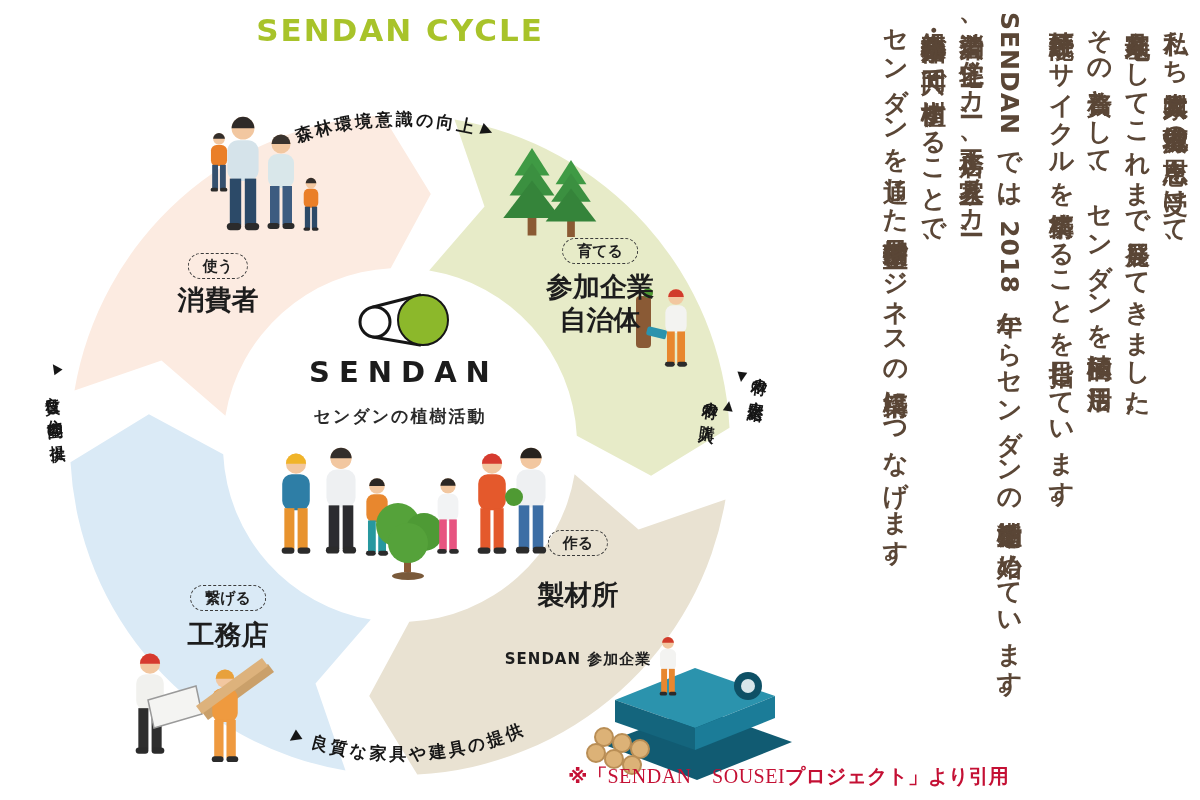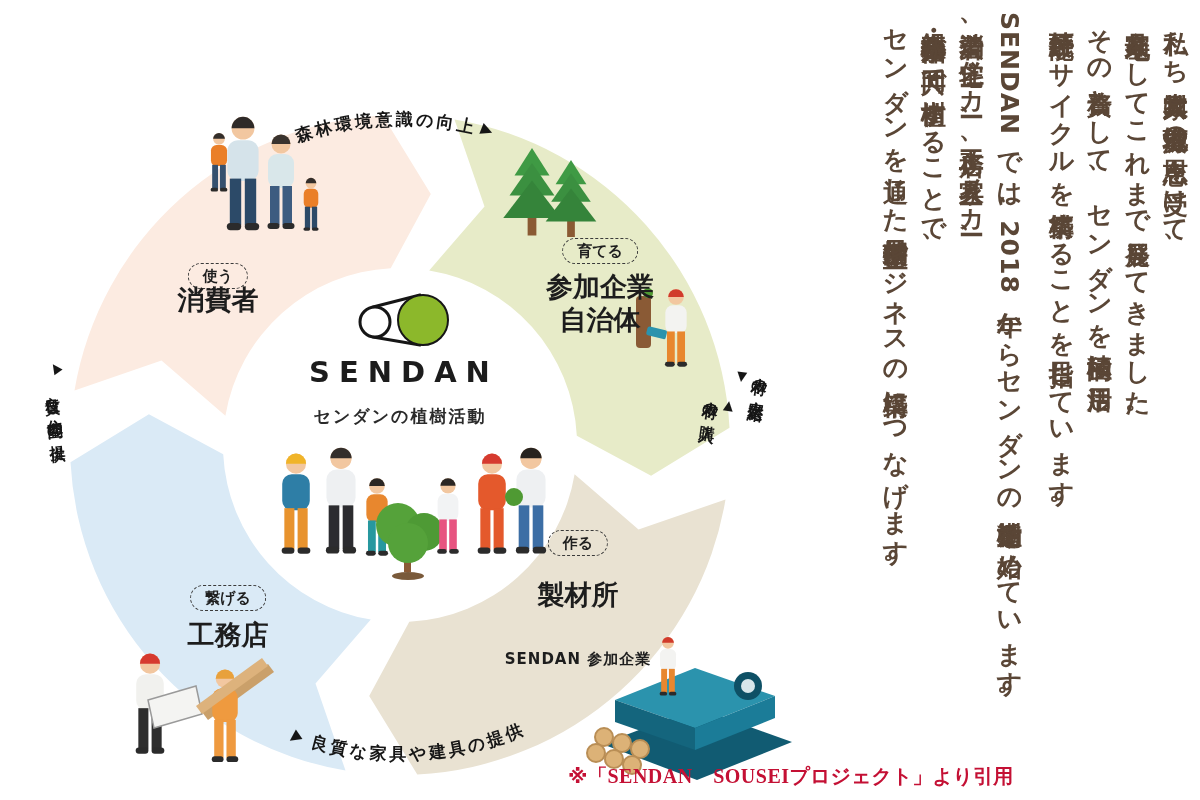--- a/index.html
+++ b/index.html
@@ -21,33 +21,34 @@
          color:#161616;letter-spacing:2px;white-space:nowrap;}
   .arrow{position:absolute;font-size:13px;color:#161616;display:inline-block;}
   .vflow .arrow{position:static;display:block;margin:6px 0;}
   
   #vtext{position:absolute;top:12px;right:6px;height:780px;writing-mode:vertical-rl;text-orientation:mixed;
          color:#5a4636;font-weight:700;font-size:25px;line-height:38px;letter-spacing:1px;}
   .vpara{margin:0;margin-block-end:14px;}
   .vline{display:block;}
   
   .citation{position:absolute;left:568px;top:763px;color:#c41034;font-size:20px;font-weight:700;white-space:nowrap;}
-  .citation .latin{font-family:"Liberation Serif","DejaVu Serif",serif;letter-spacing:0.5px;font-weight:700;}
+  .citation .latin{font-family:"Liberation Serif","DejaVu Serif",serif;letter-spacing:0.5px;font-weight:400;}
   
   .arcText{font-size:17px;font-weight:700;letter-spacing:3px;fill:#161616;
            font-family:"DejaVu Sans","Liberation Sans",sans-serif;}
   .brand{font-size:29px;font-weight:600;letter-spacing:9px;fill:#1c1c1c;}
   .brandSub{font-size:17px;font-weight:700;letter-spacing:2px;fill:#2a2a2a;}
   .svgArrow{font-size:15px;fill:#161616;font-weight:700;}
 </style>
 </head>
 <body>
 
 <div id="stage">
 
+  <h1 class="title">SENDAN CYCLE</h1>
 
   <svg id="diagram" viewBox="0 0 800 800">
     <defs>
       <g id="psn">
         <circle cx="0" cy="11" r="9.5" fill="var(--skin,#f2c7a0)"></circle>
         <path d="M -9.5 11 A 9.5 9.5 0 0 1 9.5 11 Z" fill="var(--hair,#333)"></path>
         <rect x="-13" y="21" width="26" height="34" rx="9" fill="var(--top,#ccc)"></rect>
         <rect x="-11" y="53" width="9.5" height="39" fill="var(--pants,#345)"></rect>
         <rect x="1.5" y="53" width="9.5" height="39" fill="var(--pants,#345)"></rect>
         <rect x="-13.5" y="90" width="12" height="6" rx="3" fill="var(--shoe,#2b2b2b)"></rect>
@@ -145,21 +146,21 @@
     <g>
       <path d="M 373 307 L 420 295" stroke="#161616" stroke-width="3" stroke-linecap="round"></path>
       <path d="M 373 337 L 420 345" stroke="#161616" stroke-width="3" stroke-linecap="round"></path>
       <circle cx="375" cy="322" r="15" fill="#ffffff" stroke="#161616" stroke-width="3"></circle>
       <circle cx="423" cy="320" r="25" fill="#8cb82b" stroke="#161616" stroke-width="2"></circle>
       <text class="brand" x="404" y="382" text-anchor="middle">SENDAN</text>
       <text class="brandSub" x="400" y="422" text-anchor="middle">センダンの植樹活動</text>
     </g>
   </svg>
 
-  <div class="pill" style="left:218px;top:263px;">使う</div>
+  <div class="pill" style="left:218px;top:253px;">使う</div>
   <div class="qname" style="left:218px;top:283px;">消費者</div>
 
   <div class="pill" style="left:600px;top:238px;">育てる</div>
   <div class="qname" style="left:600px;top:270px;">参加企業</div>
   <div class="qname" style="left:600px;top:303px;">自治体</div>
 
   <div class="pill" style="left:578px;top:530px;">作る</div>
   <div class="qname" style="left:578px;top:578px;">製材所</div>
   <div class="qnote" style="left:578px;top:650px;">SENDAN 参加企業</div>
 

